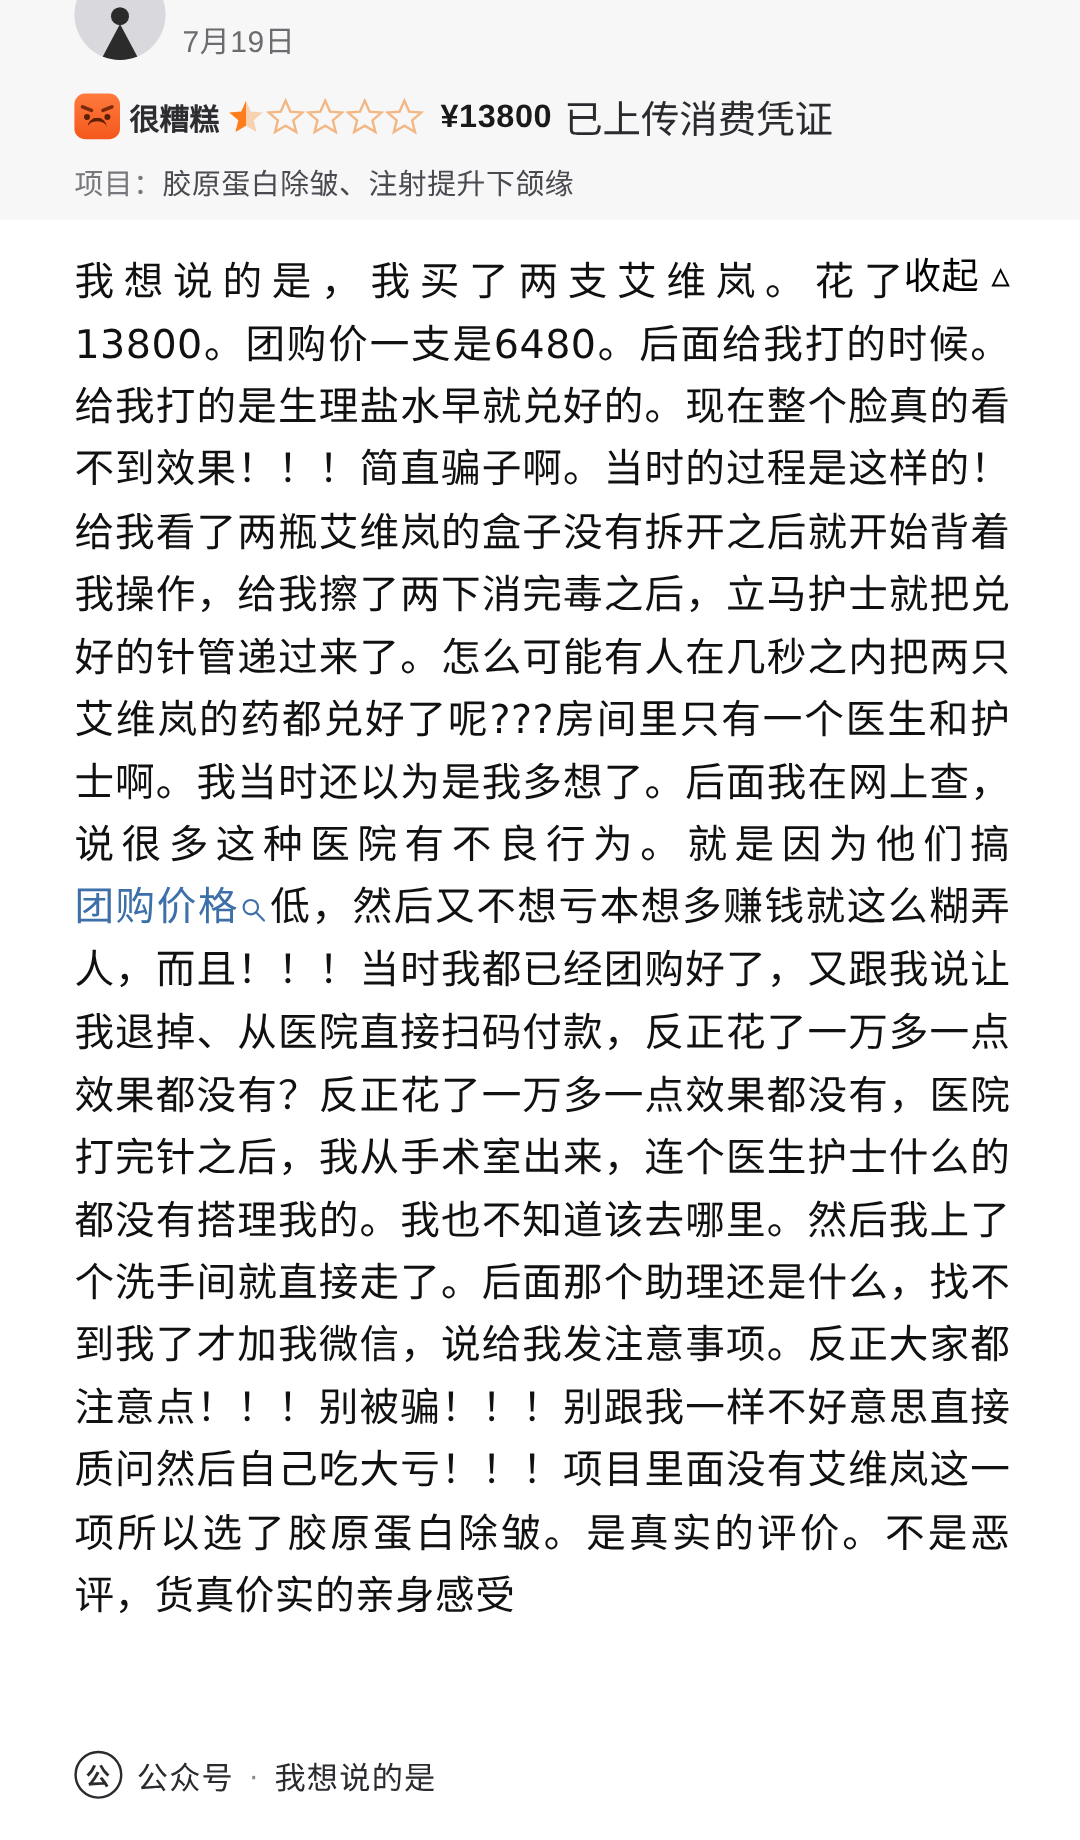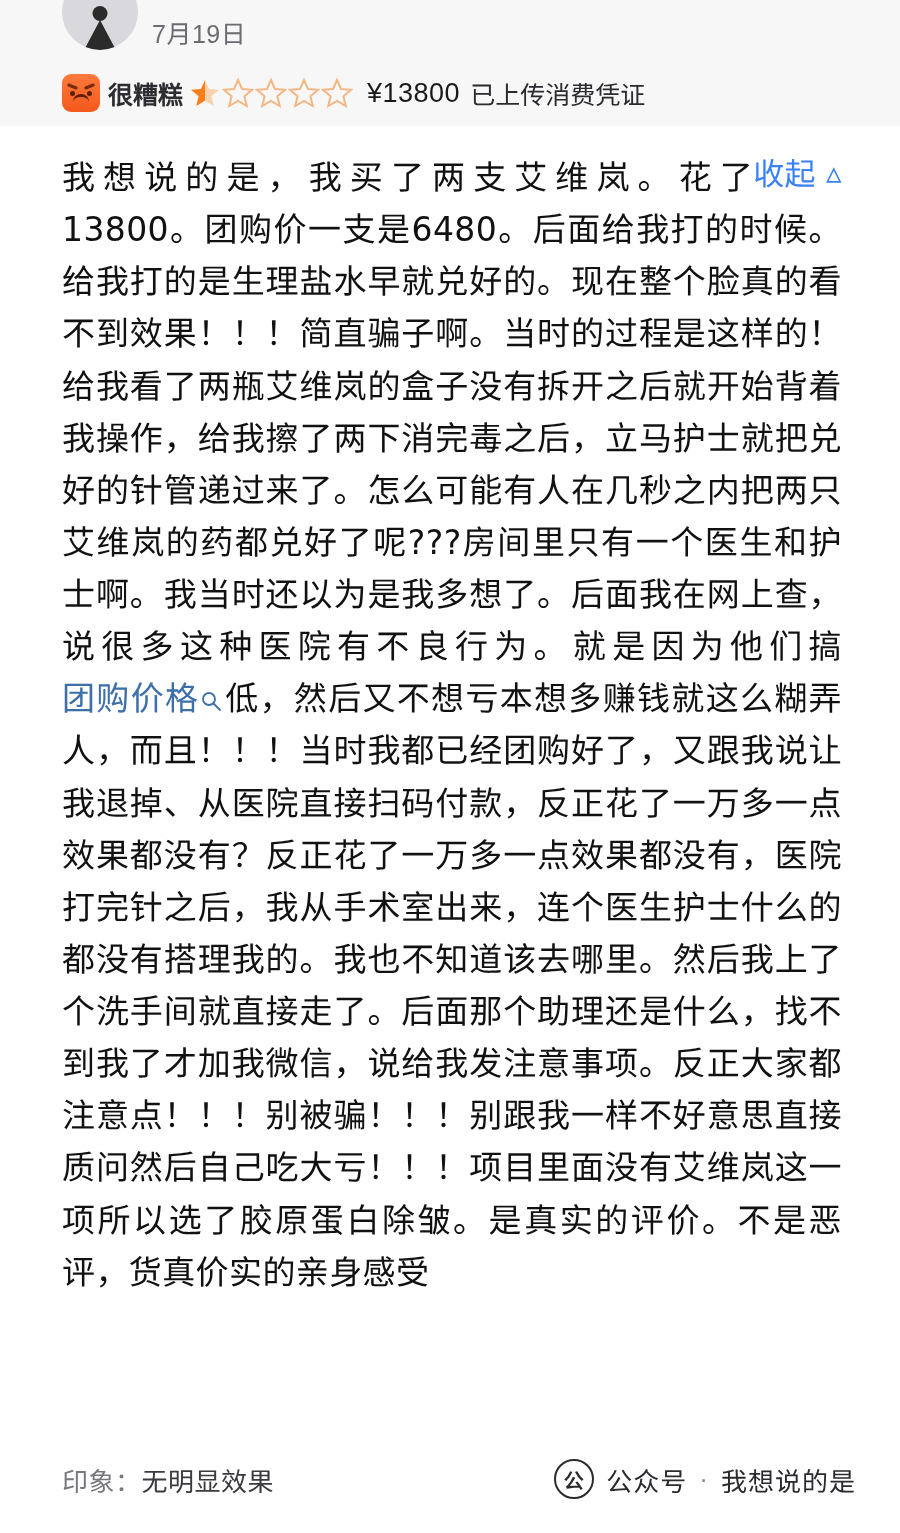--- a/index.html
+++ b/index.html
@@ -144,26 +144,26 @@
   .star {
     position: relative;
     width: 32px;
     height: 32px;
     display: inline-block;
   }
   .star svg { display: block; width: 32px; height: 32px; }
   .price {
     font-size: 27px;
     color: #1a1a1a;
-    font-weight: 400;
+    font-weight: 700;
     margin-left: 14px;
     letter-spacing: 0.5px;
   }
   .voucher {
-    font-size: 25px;
+    font-size: 32px;
     color: #2b2b2f;
     margin-left: 10px;
   }
 
   .project-row {
     padding: 14px 0 0 62px;
     font-size: 24px;
     color: #4a4a50;
     letter-spacing: 0.5px;
   }
@@ -189,21 +189,21 @@
     display: inline-block;
     width: 22px;
     height: 22px;
     vertical-align: -2px;
     margin: 0 2px 0 1px;
   }
   .collapse {
     float: right;
     margin-top: -2px;
     font-size: 31px;
-    color: #3b82f6;
+    color: #000000;
     white-space: nowrap;
   }
   .collapse .chev {
     display: inline-block;
     margin-left: 10px;
     transform: translateY(-2px);
   }
 
   
   .footer {
@@ -312,36 +312,36 @@
           <svg viewBox="0 0 32 32">
               <polygon points="16,3 20,12 30,12.8 22.4,19.3 24.8,29 16,23.8 7.2,29 9.6,19.3 2,12.8 12,12" fill="none" stroke="#f3b784" stroke-width="2"></polygon>
             </svg>
         </span>
       </div>
 
       <span class="price">¥13800</span>
       <span class="voucher">已上传消费凭证</span>
     </div>
 
+    <div class="project-row">
+      <span class="label">项目：</span><span>胶原蛋白除皱、注射提升下颌缘</span>
+    </div>
   </div>
 
   <div class="review-body">
     <span class="collapse">
       <span>收起</span><span class="chev">▵</span>
     </span>
     <span>我想说的是，我买了两支艾维岚。花了13800。团购价一支是6480。后面给我打的时候。给我打的是生理盐水早就兑好的。现在整个脸真的看不到效果！！！简直骗子啊。当时的过程是这样的！给我看了两瓶艾维岚的盒子没有拆开之后就开始背着我操作，给我擦了两下消完毒之后，立马护士就把兑好的针管递过来了。怎么可能有人在几秒之内把两只艾维岚的药都兑好了呢???房间里只有一个医生和护士啊。我当时还以为是我多想了。后面我在网上查，说很多这种医院有不良行为。就是因为他们搞</span><a class="link" href="#"><span>团购价格</span></a><span class="search-glyph"><svg viewBox="0 0 22 22">
           <circle cx="9" cy="9" r="6" fill="none" stroke="#3d6fa8" stroke-width="1.8"></circle>
           <line x1="13.5" y1="13.5" x2="20" y2="20" stroke="#3d6fa8" stroke-width="1.8" stroke-linecap="round"></line>
         </svg></span><span>低，然后又不想亏本想多赚钱就这么糊弄人，而且！！！当时我都已经团购好了，又跟我说让我退掉、从医院直接扫码付款，反正花了一万多一点效果都没有？反正花了一万多一点效果都没有，医院打完针之后，我从手术室出来，连个医生护士什么的都没有搭理我的。我也不知道该去哪里。然后我上了个洗手间就直接走了。后面那个助理还是什么，找不到我了才加我微信，说给我发注意事项。反正大家都注意点！！！别被骗！！！别跟我一样不好意思直接质问然后自己吃大亏！！！项目里面没有艾维岚这一项所以选了胶原蛋白除皱。是真实的评价。不是恶评，货真价实的亲身感受</span>
   </div>
 
   <div class="footer">
-    <div class="impression">
-      <span class="label">印象：</span><span>无明显效果</span>
-    </div>
     <div class="brand">
       <span class="brand-mark">
           <span class="g">公</span>
         </span>
       <span>公众号</span>
       <span class="divider-dot">·</span>
       <span>我想说的是</span>
     </div>
   </div>
 

